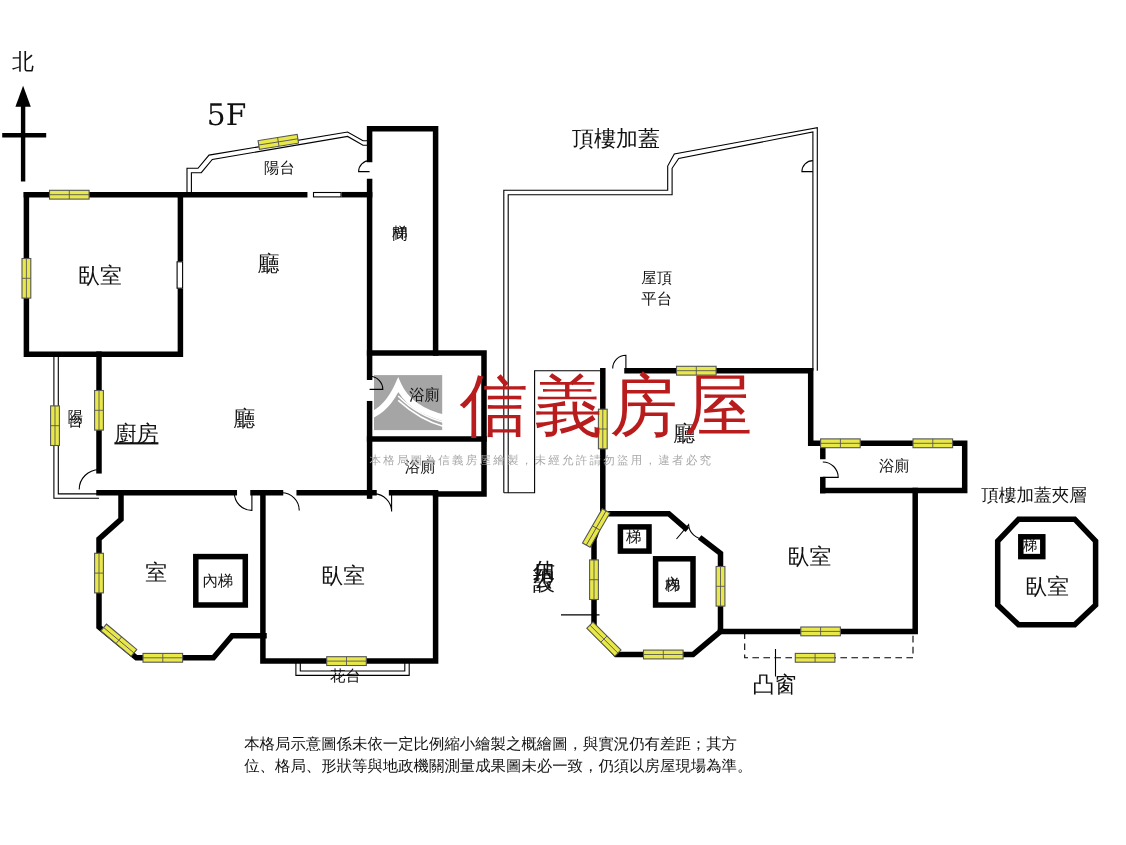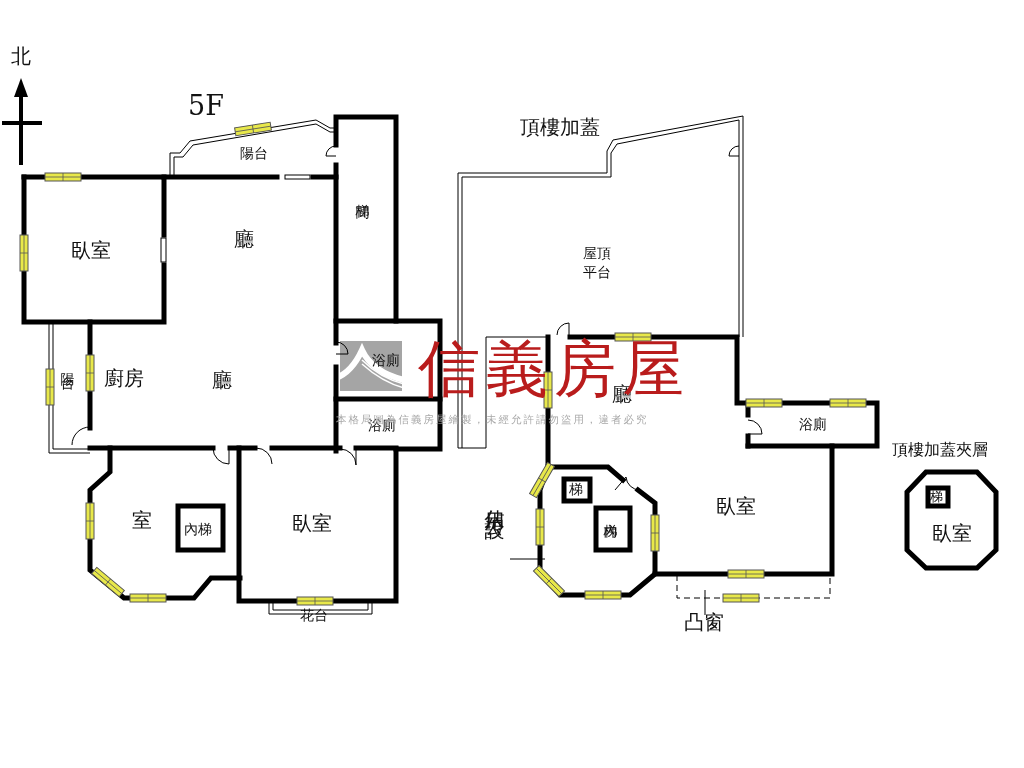--- a/index.html
+++ b/index.html
@@ -168,21 +168,21 @@
 </svg>
 
 <div class="lbl big" style="left:11px;top:46px;">北</div>
 <div class="lbl serif" style="left:188px;top:92px;font-size:27px;">5F</div>
 
 <div class="lbl sm" style="left:240px;top:146px;">陽台</div>
 <div class="lbl sm vert" style="left:356px;top:193px;">梯間</div>
 <div class="lbl big" style="left:71px;top:240px;">臥室</div>
 <div class="lbl big" style="left:234px;top:229px;">廳</div>
 <div class="lbl sm vert" style="left:61px;top:362px;">陽台</div>
-<div class="lbl big" style="left:104px;top:368px;">廚房</div>
+<div class="lbl big" style="left:104px;top:384px;text-decoration:underline;">廚房</div>
 <div class="lbl big" style="left:212px;top:370px;">廳</div>
 <div class="lbl sm" style="left:372px;top:353px;">浴廁</div>
 <div class="lbl sm" style="left:368px;top:418px;">浴廁</div>
 <div class="lbl big" style="left:132px;top:510px;">室</div>
 <div class="lbl sm" style="left:184px;top:522px;">內梯</div>
 <div class="lbl big" style="left:292px;top:513px;">臥室</div>
 <div class="lbl sm" style="left:300px;top:608px;">花台</div>
 
 <div class="lbl big" style="left:520px;top:117px;font-family:Liberation Serif, serif;">頂樓加蓋</div>
 <div class="lbl sm" style="left:583px;top:244px;width:30px;white-space:normal;line-height:19px;">屋頂平台</div>
@@ -195,13 +195,15 @@
 <div class="lbl big" style="left:684px;top:612px;">凸窗</div>
 
 <div class="lbl med" style="left:892px;top:442px;">頂樓加蓋夾層</div>
 <div class="lbl" style="left:930px;top:490px;font-size:13px;">梯</div>
 <div class="lbl big" style="left:932px;top:523px;">臥室</div>
 
 <div class="wm-brand">信義房屋</div>
 <div class="wm-sub">本格局圖為信義房屋繪製，未經允許請勿盜用，違者必究</div>
 
 <div class="note">
+  <div>本格局示意圖係未依一定比例縮小繪製之概繪圖，與實況仍有差距；其方</div>
+  <div>位、格局、形狀等與地政機關測量成果圖未必一致，仍須以房屋現場為準。</div>
 </div>
 
 </body></html>

